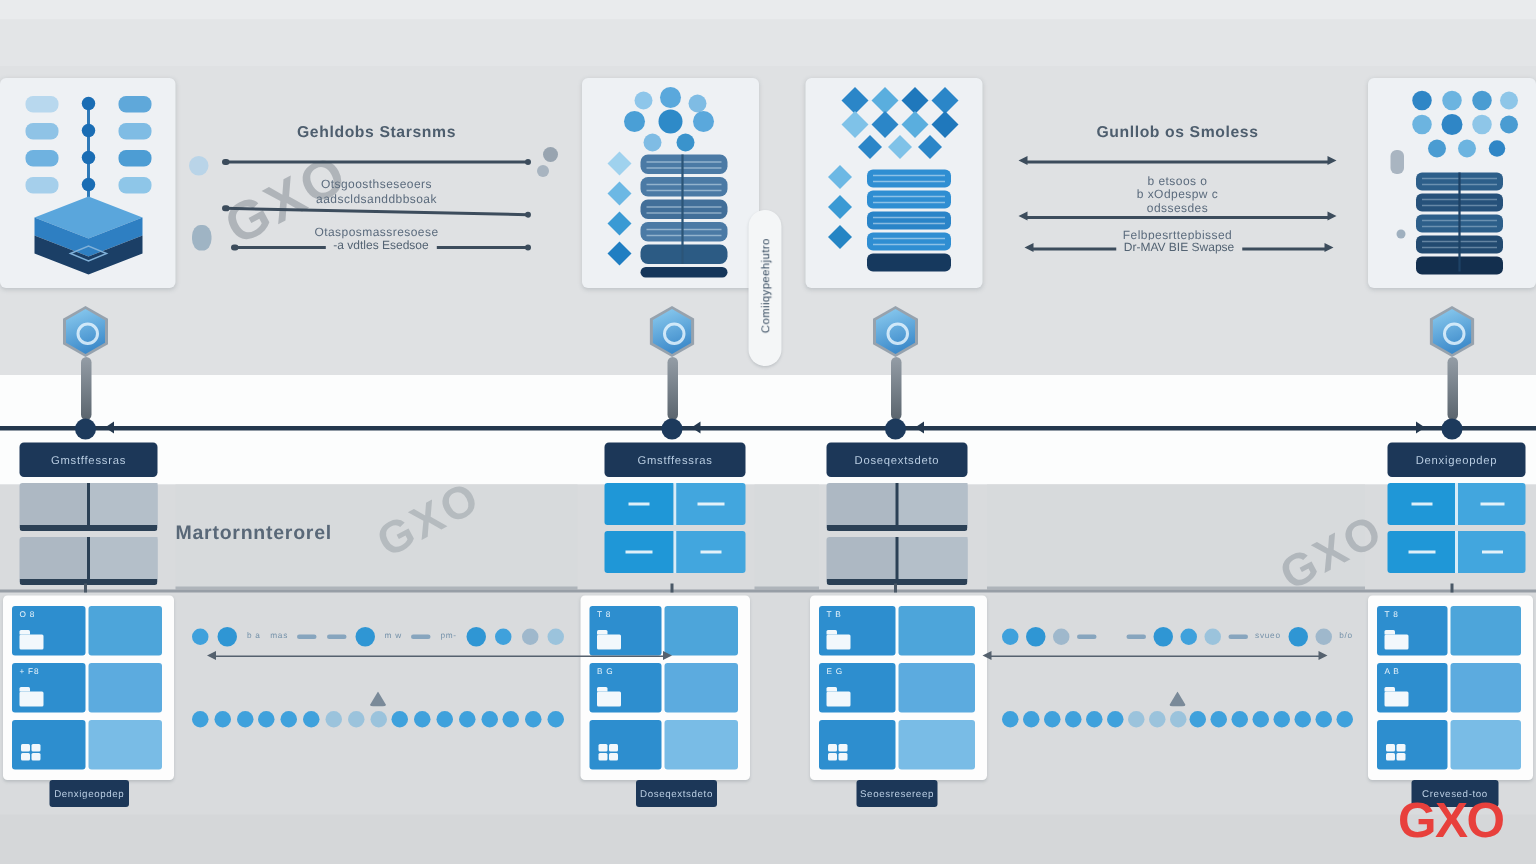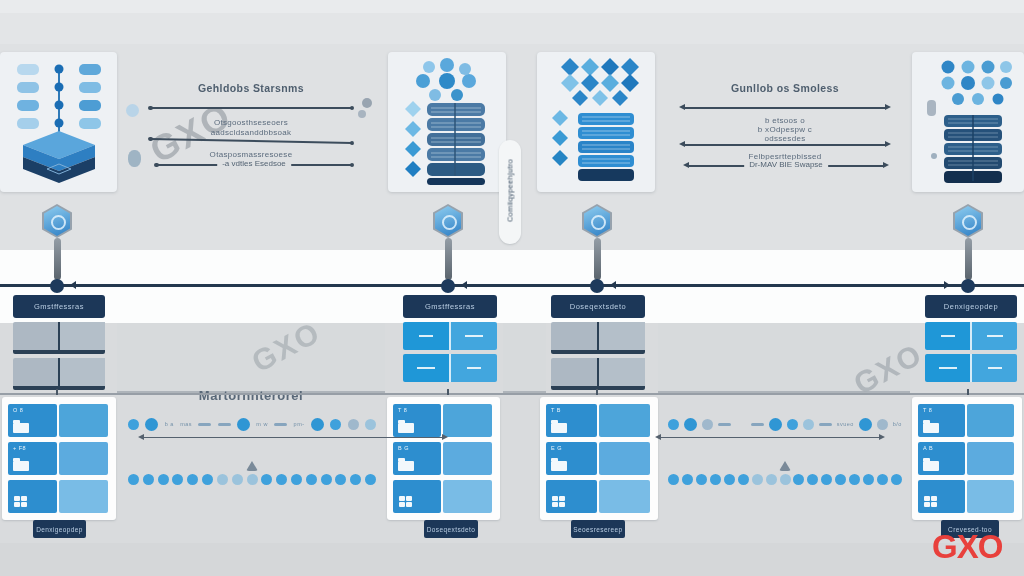--- a/index.html
+++ b/index.html
@@ -62,22 +62,22 @@
   .crow .cell{flex:1;position:relative;}
   .crow.gray{background:#adb8c3;border-bottom:4px solid #2b4055;}
   .crow.gray .cell + .cell{border-left:2px solid #2b4055;background:#b4bfc9;}
   .crow.blue .cell:first-child{background:#1f97d7;border-radius:2px 0 0 2px;}
   .crow.blue .cell:last-child{background:#42a6de;border-radius:0 2px 2px 0;border-left:2px solid #d7ecf8;}
   .wdash{position:absolute;left:50%;top:50%;width:14px;height:2px;background:rgba(255,255,255,.85);
          transform:translate(-50%,-50%);}
   
   .gbox{position:absolute;top:323px;height:68px;background:#d7dadc;z-index:1;
         border-bottom:2px solid #aeb4ba;}
-  .gbox .btxt{position:absolute;width:100%;top:24px;text-align:center;font-size:13px;
-        font-weight:bold;color:#596878;filter:blur(.45px);letter-spacing:.5px;margin-top:41px;}
+  .gbox .btxt{position:absolute;width:100%;top:24px;font-size:13px;
+        font-weight:bold;color:#596878;filter:blur(.45px);letter-spacing:.5px;}
   .hline{position:absolute;left:0;top:393px;width:1024px;height:1.5px;background:#979ea6;z-index:2;}
   .tick{position:absolute;top:389px;width:2px;height:6px;background:#4a5866;z-index:3;}
   
   .bpanel{position:absolute;top:397px;height:123px;background:#fdfdfd;border-radius:3px;z-index:3;
           box-shadow:0 1px 2px rgba(100,110,120,.25);padding:7px 6px;box-sizing:border-box;}
   .brow{display:flex;gap:2px;height:33px;margin-bottom:5px;}
   .bcard-l{width:48%;background:#2d8ecf;border-radius:2px;position:relative;}
   .bcard-r{width:48%;border-radius:2px;}
   .tag{position:absolute;left:5px;top:3px;font-size:5.5px;color:#eaf4fb;letter-spacing:.5px;}
   .folder{position:absolute;left:5px;bottom:4px;width:16px;height:10px;background:#f2f8fc;border-radius:1px;}

